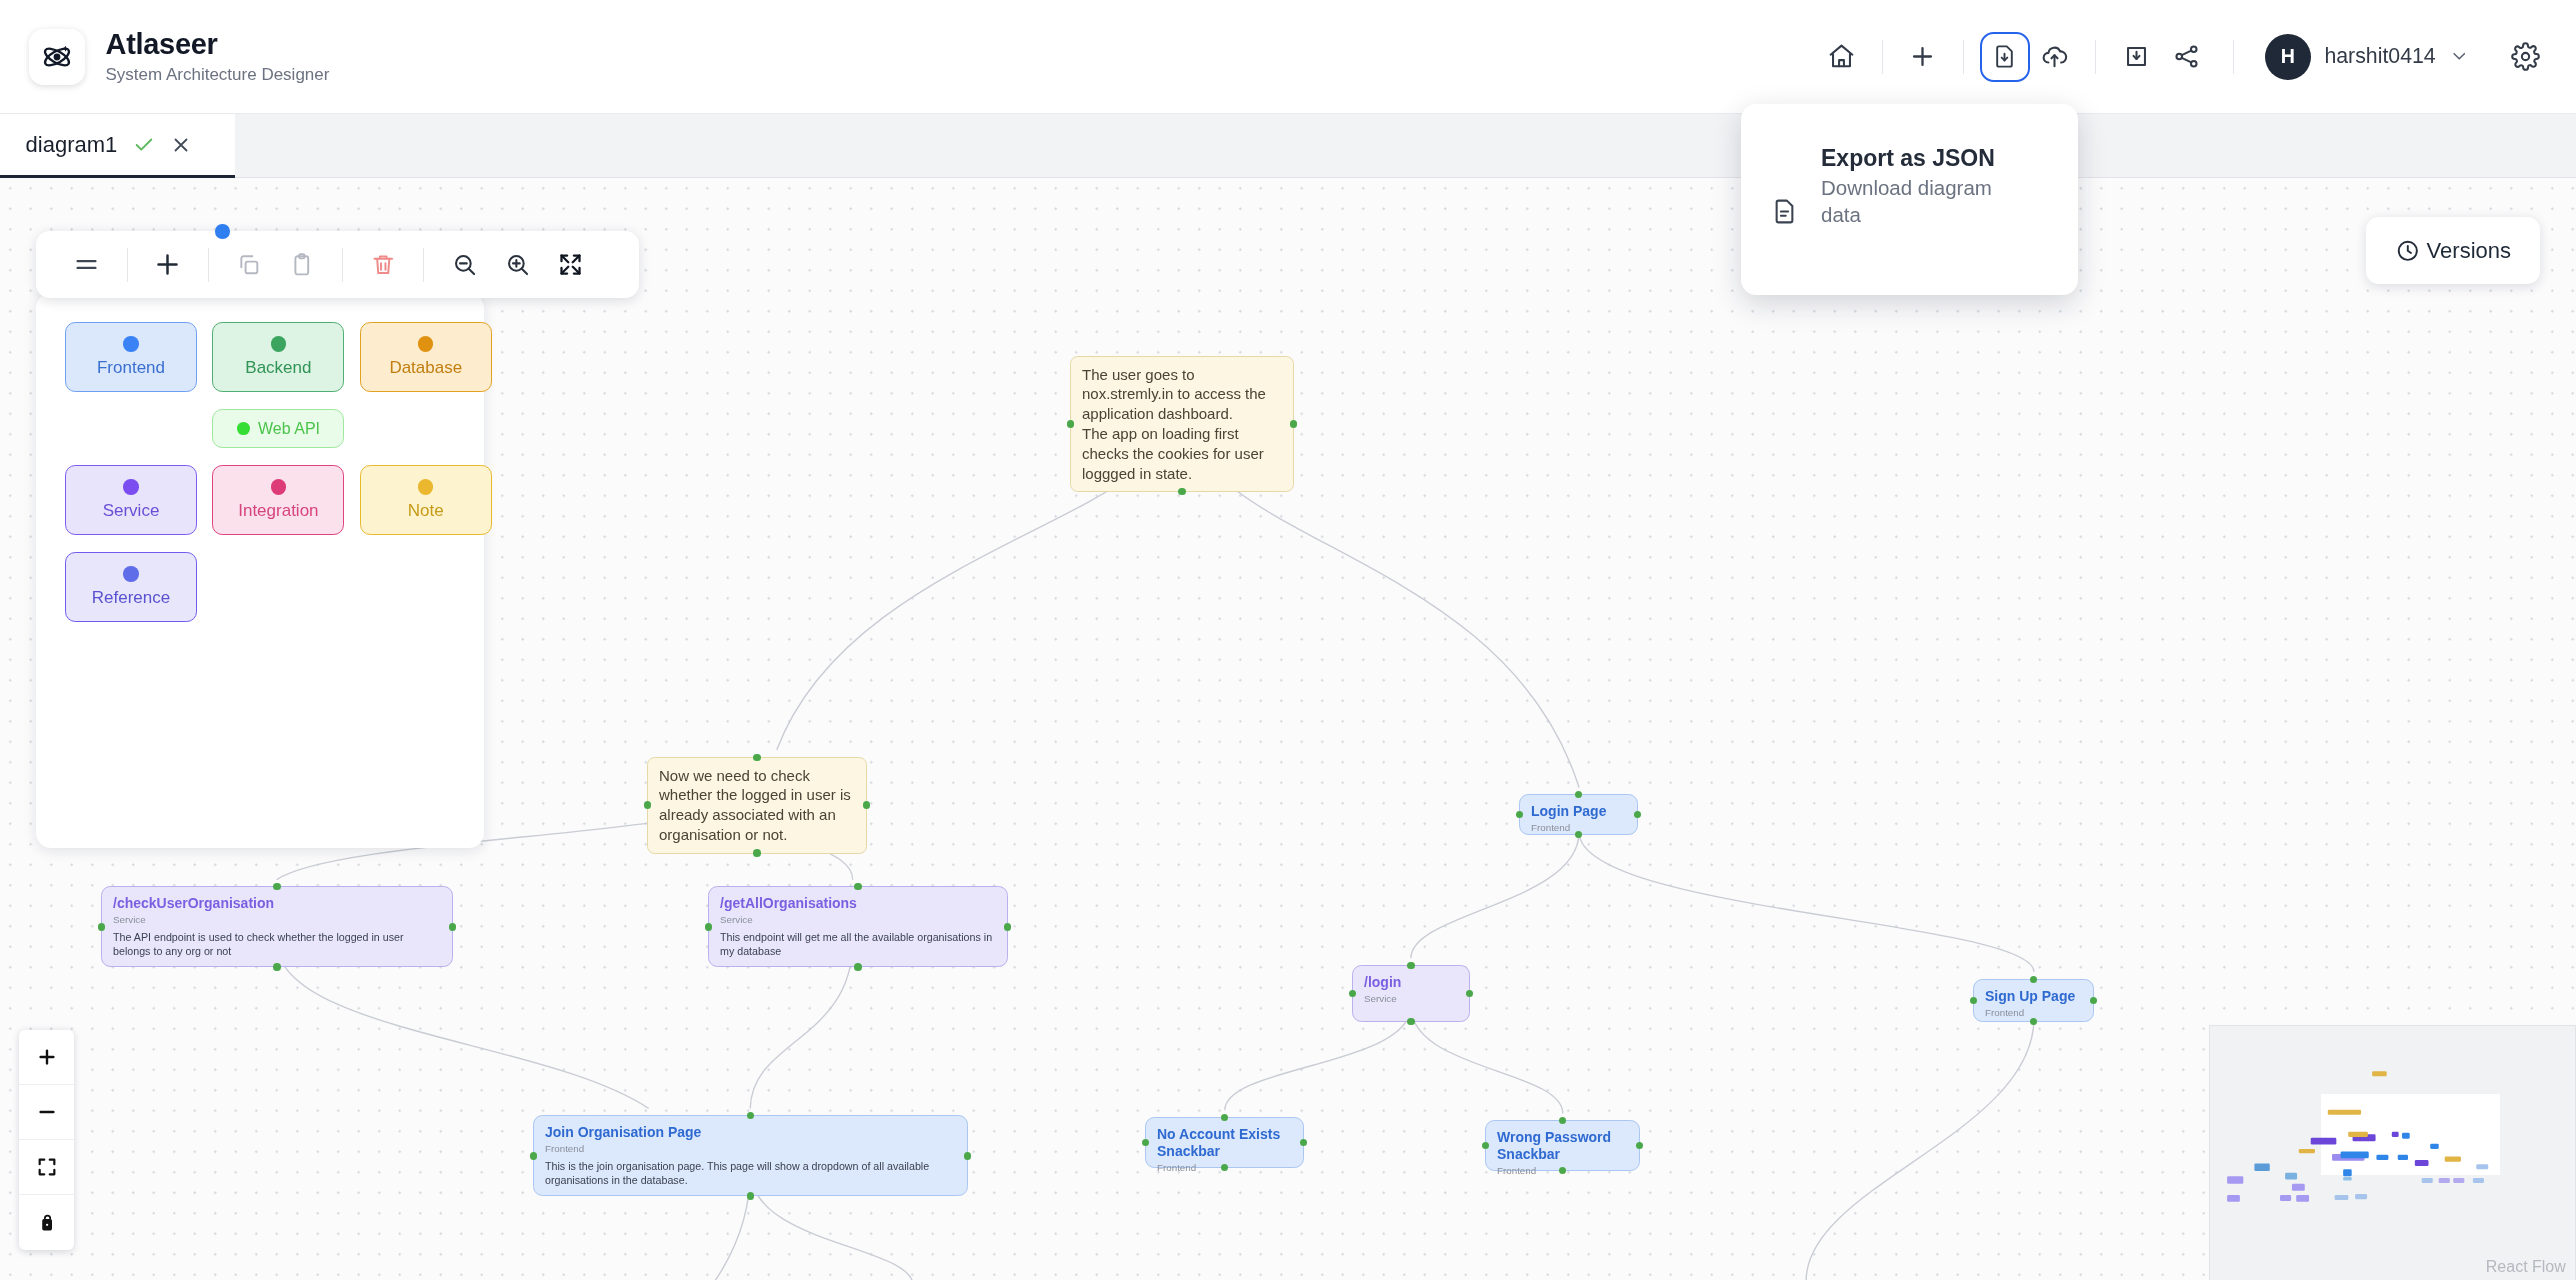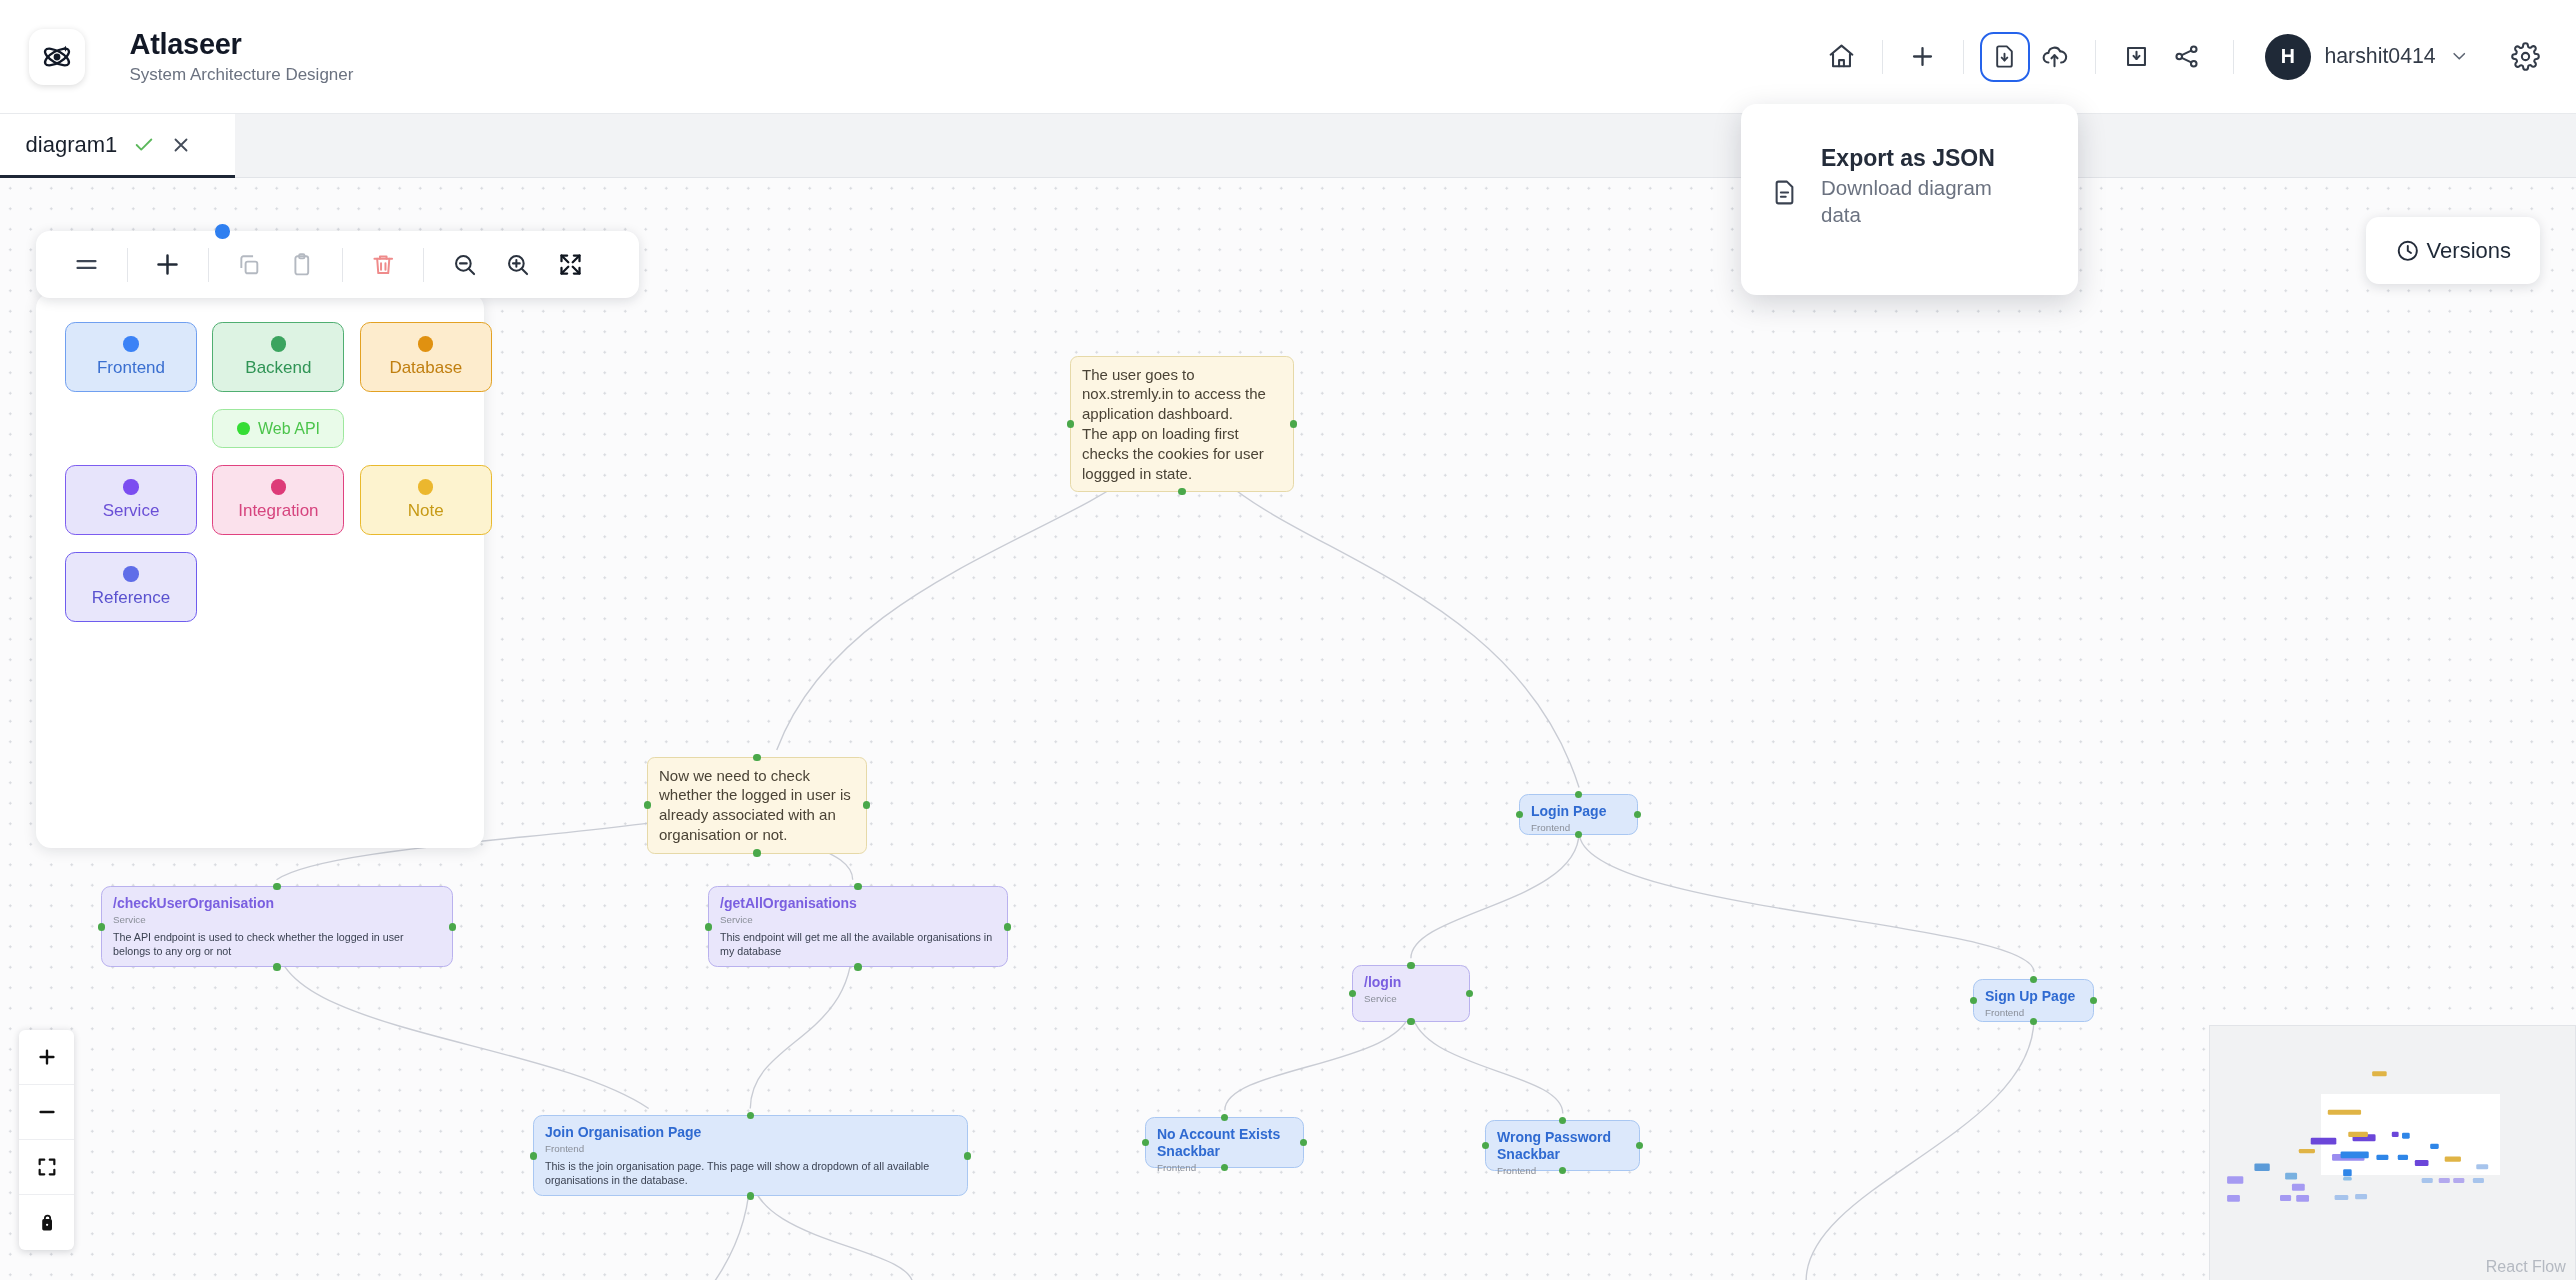--- a/index.html
+++ b/index.html
@@ -2,21 +2,21 @@
 <html style="font-size:13.7px"><head>
 <meta charset="utf-8">
 <style>
   * { box-sizing: border-box; margin:0; padding:0; }
   html,body { width:2576px; height:1280px; overflow:hidden;
     font-family:"Liberation Sans", sans-serif; background:#ffffff; }
 
   
   .header { position:absolute; left:0; top:0; width:2576px; height:114px;
     background:#ffffff; border-bottom:0.9px solid #e8eaed; display:flex;
-    align-items:center; z-index:40;gap:24px; }
+    align-items:center; z-index:40; }
   .logo-box { width:56px; height:56px; margin-left:29px; border-radius:14.5px;
     background:#ffffff; box-shadow:0 1.7px 6.8px rgba(0,0,0,.13);
     display:flex; align-items:center; justify-content:center; }
   .brand { margin-left:20.5px; }
   .brand-title { font-size:29px; font-weight:bold; color:#121826; letter-spacing:-0.3px; }
   .brand-sub { font-size:17px; color:#6b7280; margin-top:4.3px; }
 
   .hdr-right { margin-left:auto; display:flex; align-items:center;
     padding-right:25.6px; gap:0px; }
   .icon-btn { width:50px; height:50px; border-radius:10.2px; display:flex;
@@ -76,21 +76,21 @@
     background:#fff; border-radius:12.8px; box-shadow:0 2.6px 12px rgba(16,24,40,.13);
     display:flex; align-items:center; gap:6px; padding:0 29px; cursor:pointer;
     z-index:20; }
   .versions-label { font-size:22px; color:#1f2937; }
 
   
   .export-menu { position:absolute; left:1741px; top:104px; width:337px;
     background:#fff; border-radius:15.4px; box-shadow:0 8.5px 29px rgba(16,24,40,.17);
     padding:25.6px 0; z-index:60; }
   .exp-item { display:flex; gap:22px; padding:15.4px 29px; cursor:pointer;
-    align-items:center; }
+    align-items:flex-end; }
   .exp-ico { padding-top:13.7px; flex:0 0 auto; }
   .exp-title { font-size:23px; font-weight:600; color:#242c3a; }
   .exp-desc { font-size:20.5px; color:#6b7280; line-height:1.3; margin-top:3.4px;
     max-width:213px; }
   .exp-gap { height:25.6px; }
 
   
   .node { position:absolute; border-radius:9.4px; border:1.4px solid;
     padding:7.7px 11px; }
   .node-title { font-size:14px; font-weight:600; line-height:1.25; }

